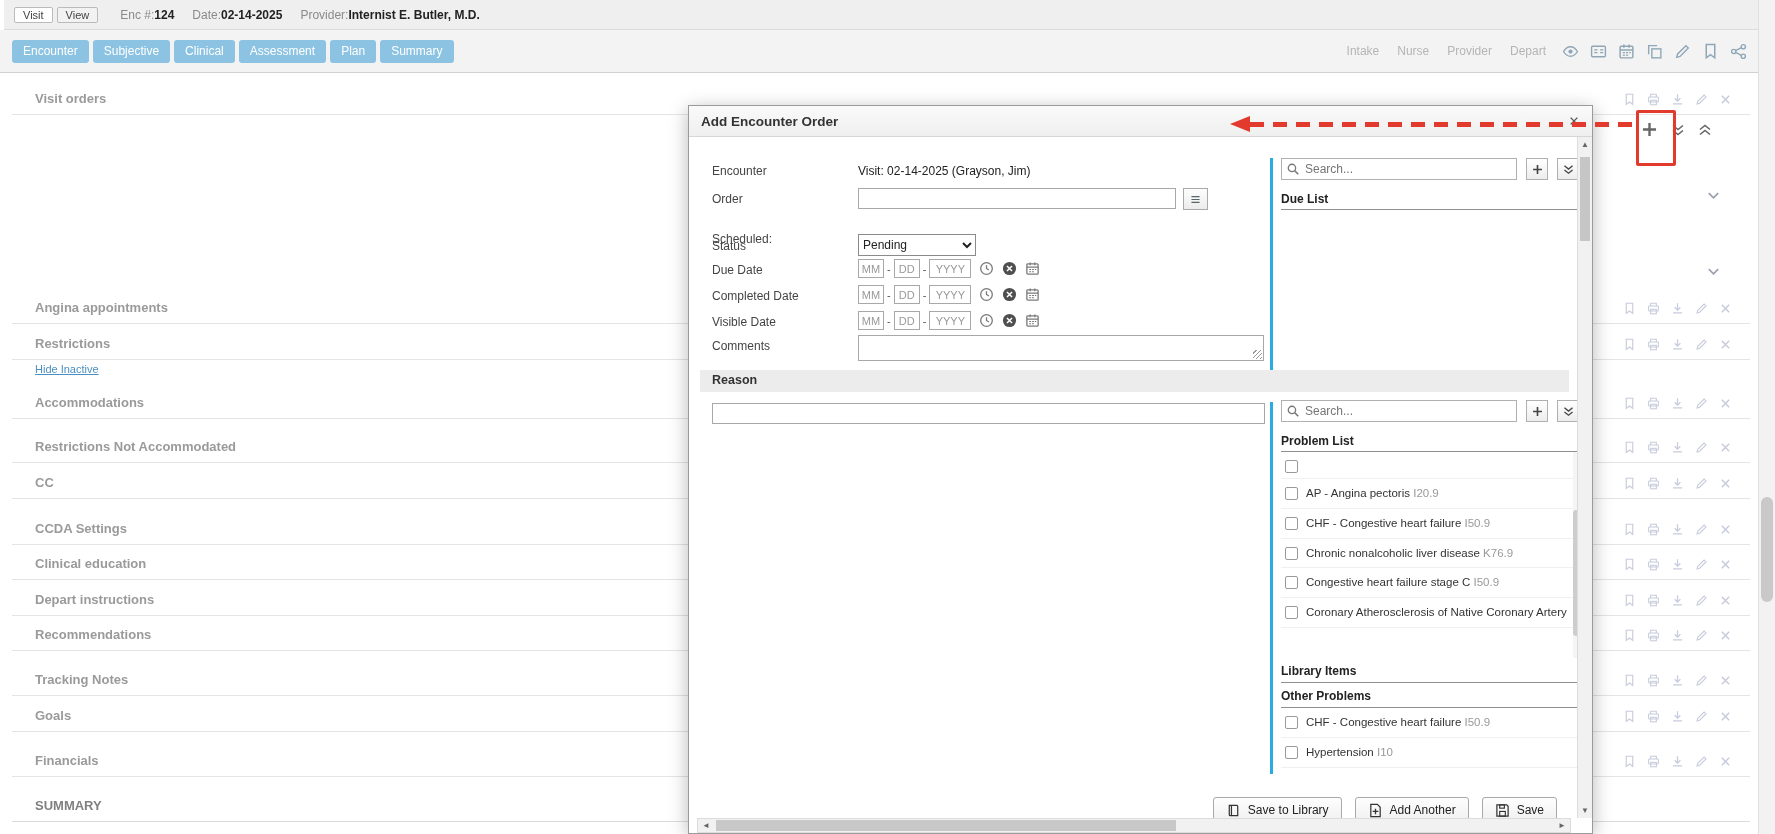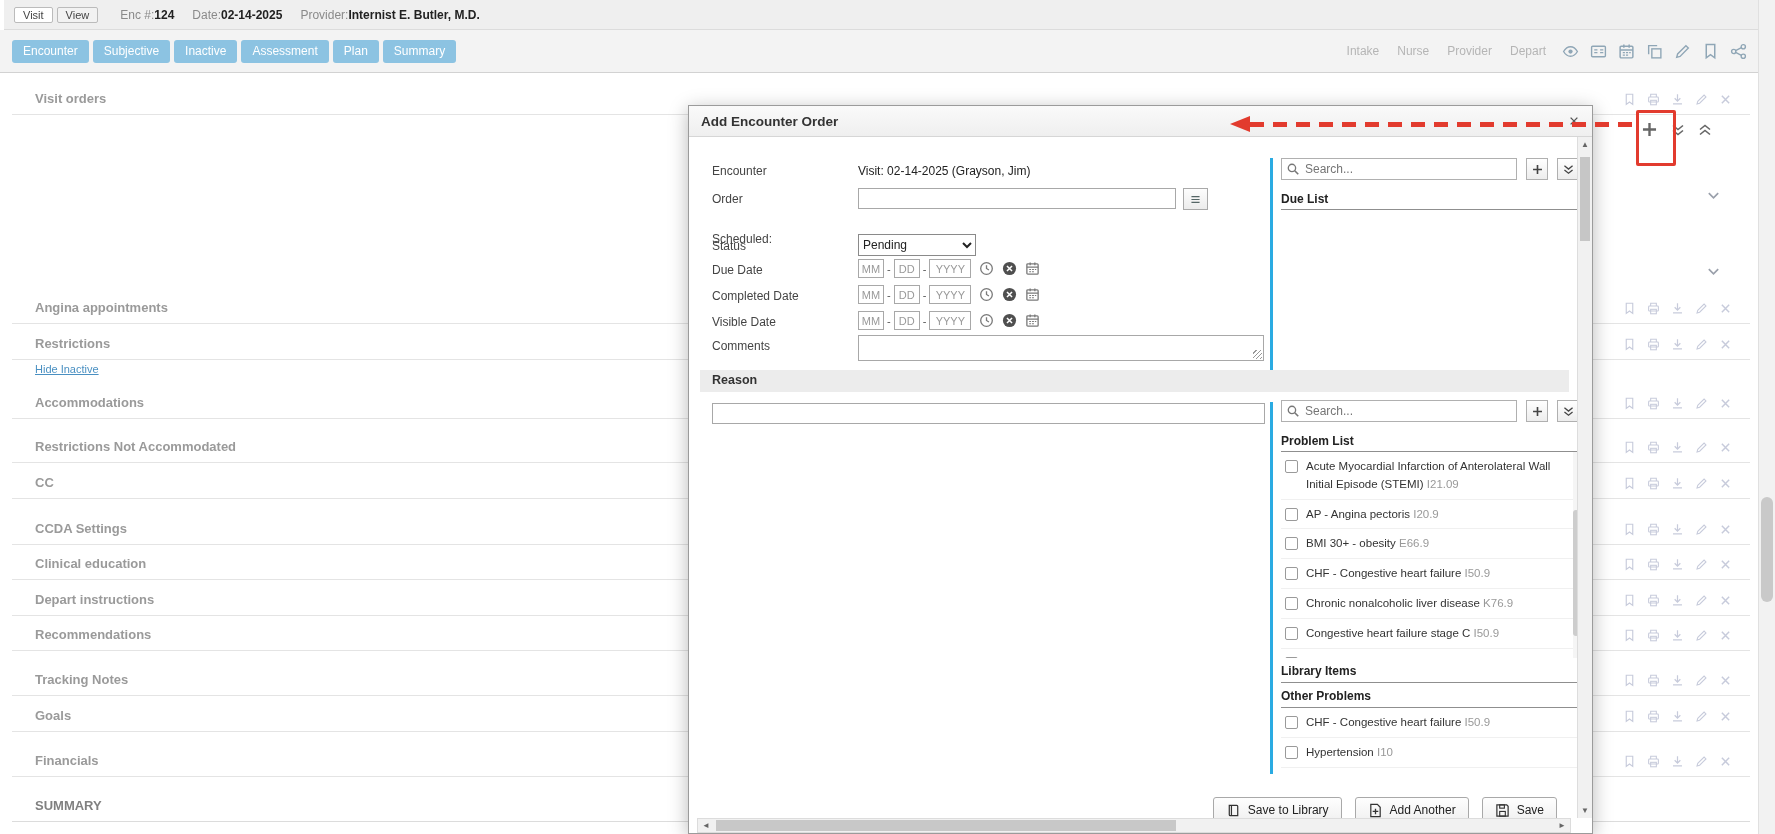--- a/index.html
+++ b/index.html
@@ -199,21 +199,21 @@
     <span class="mini-tab alt">View</span>
     <span class="meta"><span>Enc #:</span><b>124</b></span>
     <span class="meta"><span>Date:</span><b>02-14-2025</b></span>
     <span class="meta"><span>Provider:</span><b>Internist E. Butler, M.D.</b></span>
   </header>
 
   <nav class="navbar">
     <div id="navtabs">
         <div class="navtab">Encounter</div>
         <div class="navtab">Subjective</div>
-        <div class="navtab">Inactive</div>
+        <div class="navtab">Clinical</div>
         <div class="navtab">Assessment</div>
         <div class="navtab">Plan</div>
         <div class="navtab">Summary</div>
       </div>
     <div class="nav-right">
       <div id="navlinks">
           <span class="navlink">Intake</span>
           <span class="navlink">Nurse</span>
           <span class="navlink">Provider</span>
           <span class="navlink">Depart</span>
@@ -679,29 +679,24 @@
             <svg class="svgi">
               <use href="#i-chevdd"></use>
             </svg>
           </span>
       </div>
       <div class="phead">Problem List</div>
       <div class="plist" id="plist">
 
       <div class="prow">
             <span class="cb"></span>
-            <span class="ptext">Acute Myocardial Infarction of Anterolateral Wall Initial Episode (STEMI) <span class="pcode">I21.09</span></span>
           </div>
           <div class="prow">
             <span class="cb"></span>
             <span class="ptext">AP - Angina pectoris <span class="pcode">I20.9</span></span>
-          </div>
-          <div class="prow">
-            <span class="cb"></span>
-            <span class="ptext">BMI 30+ - obesity <span class="pcode">E66.9</span></span>
           </div>
           <div class="prow">
             <span class="cb"></span>
             <span class="ptext">CHF - Congestive heart failure <span class="pcode">I50.9</span></span>
           </div>
           <div class="prow">
             <span class="cb"></span>
             <span class="ptext">Chronic nonalcoholic liver disease <span class="pcode">K76.9</span></span>
           </div>
           <div class="prow">

